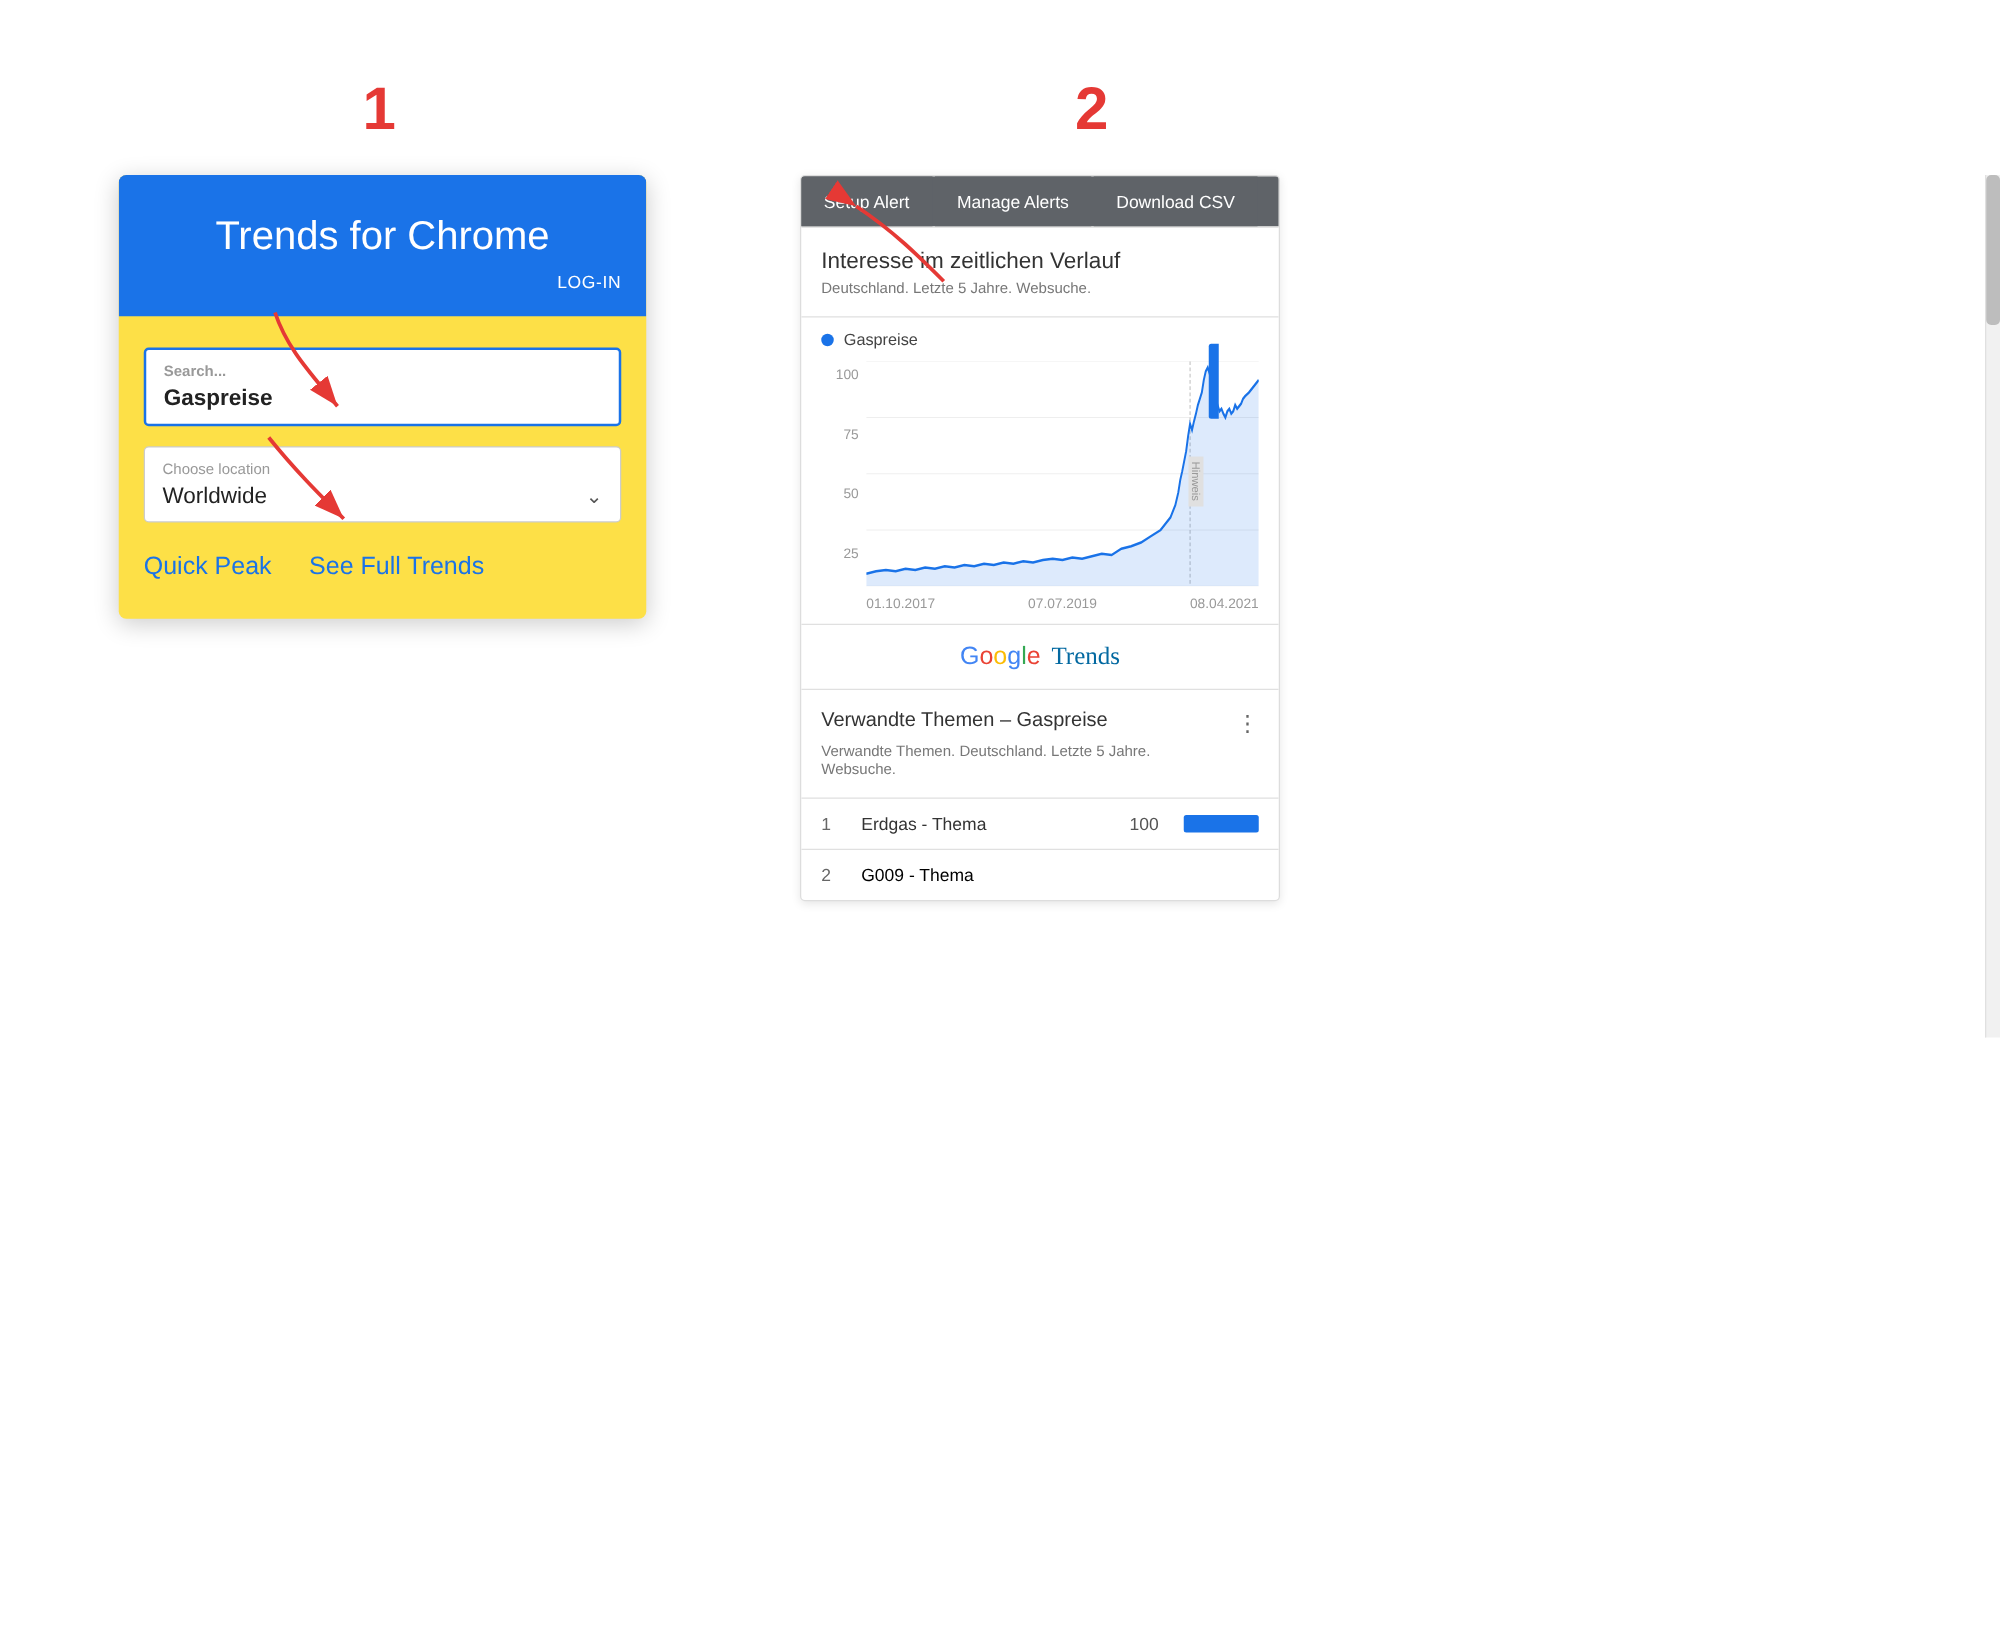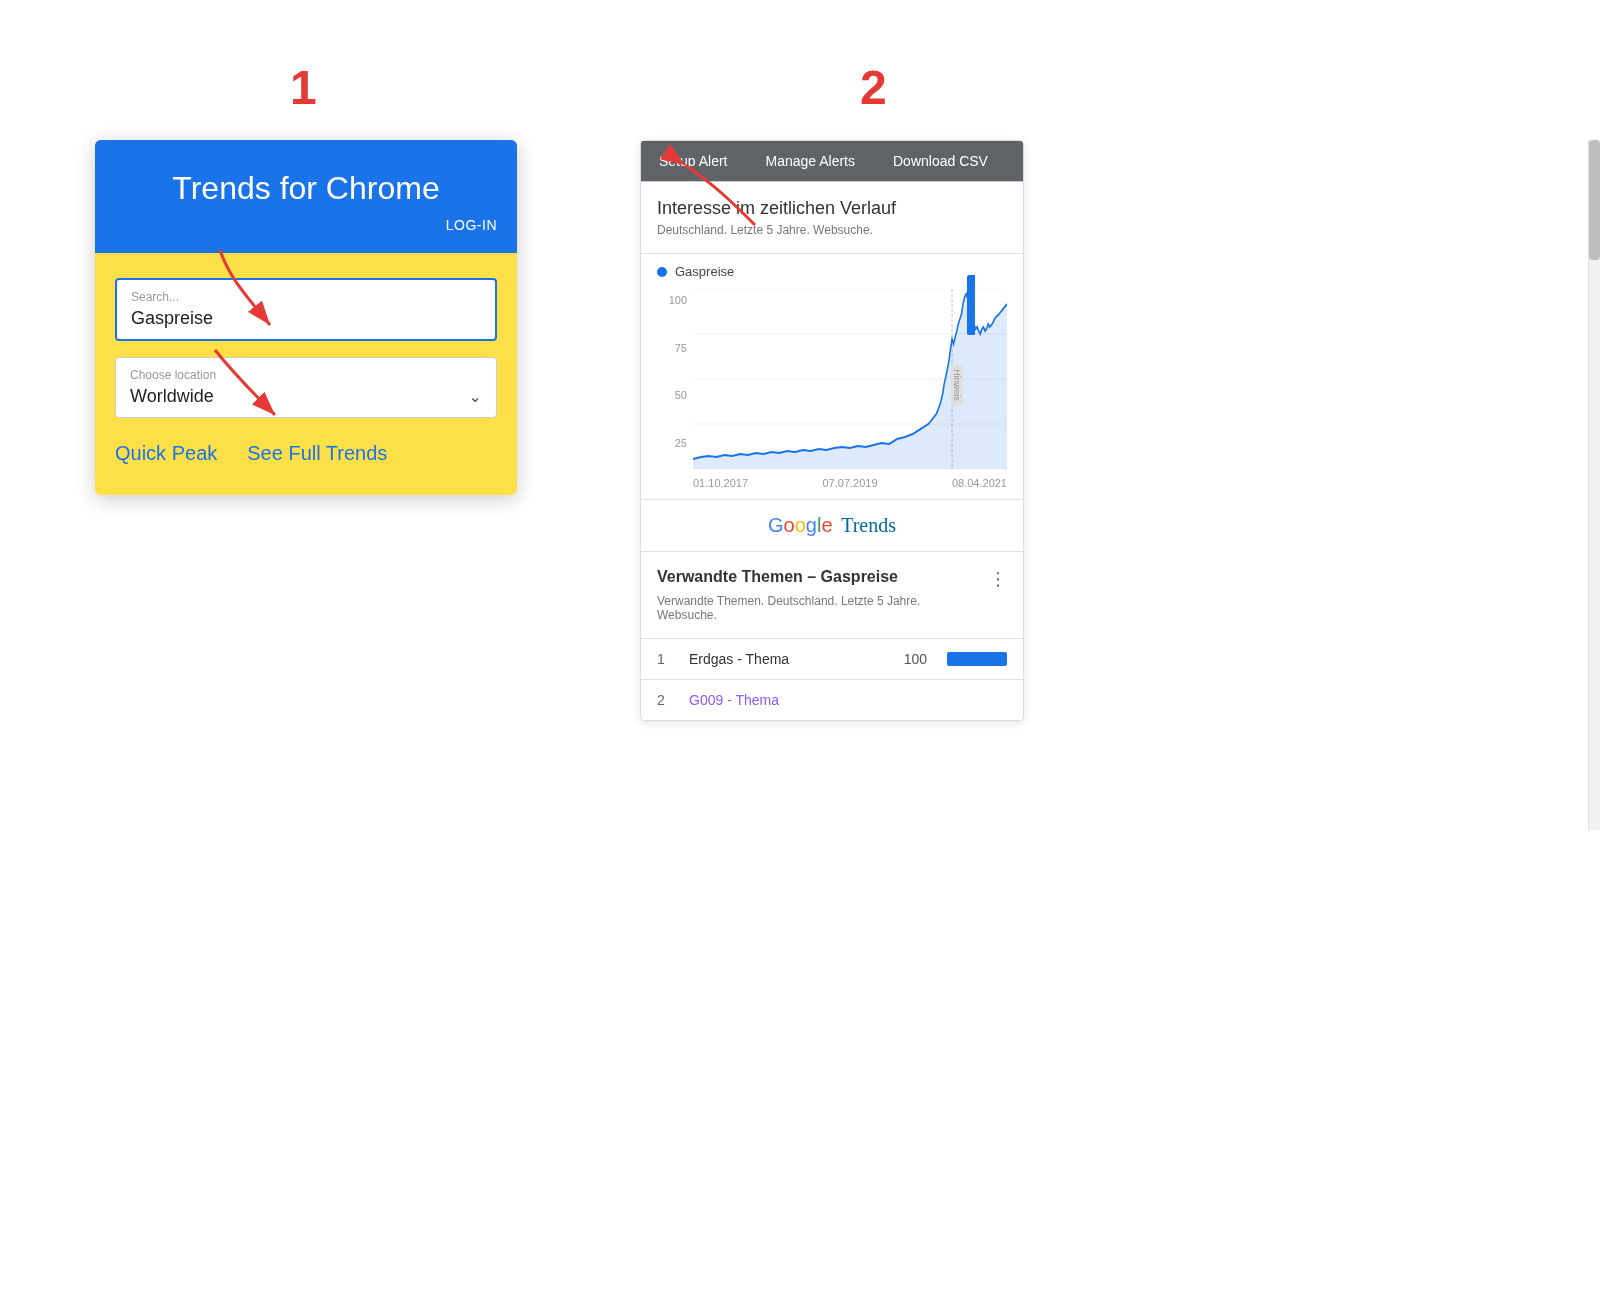--- a/index.html
+++ b/index.html
@@ -58,20 +58,21 @@
     .panel1-body {
       padding: 25px 20px 30px;
     }
 
     .search-box {
       border: 2px solid #1a73e8;
       border-radius: 4px;
       padding: 10px 14px;
       margin-bottom: 16px;
       background: #fff;
+      font-weight: bold;
     }
 
     .search-label {
       font-size: 12px;
       color: #999;
       display: block;
       margin-bottom: 4px;
     }
 
     .search-value {
@@ -278,21 +279,21 @@
     .verwandte-header {
       display: flex;
       justify-content: space-between;
       align-items: flex-start;
       margin-bottom: 4px;
     }
 
     .verwandte-title {
       font-size: 16px;
       color: #333;
-      font-weight: 700;
+      font-weight: 400;
     }
 
     .three-dots {
       color: #666;
       font-size: 18px;
       cursor: pointer;
     }
 
     .verwandte-sub {
       font-size: 12px;
@@ -335,21 +336,21 @@
 
     .result-row-partial {
       display: flex;
       align-items: center;
       padding: 12px 16px;
       gap: 12px;
     }
 
     .result-partial-text {
       font-size: 14px;
-      color: #8b5cf6;
+      color: #000000;
     }
 
     
     .panel2-scrollbar {
       position: absolute;
       right: 0;
       top: 140px;
       width: 12px;
       height: 690px;
       background: #f1f1f1;

